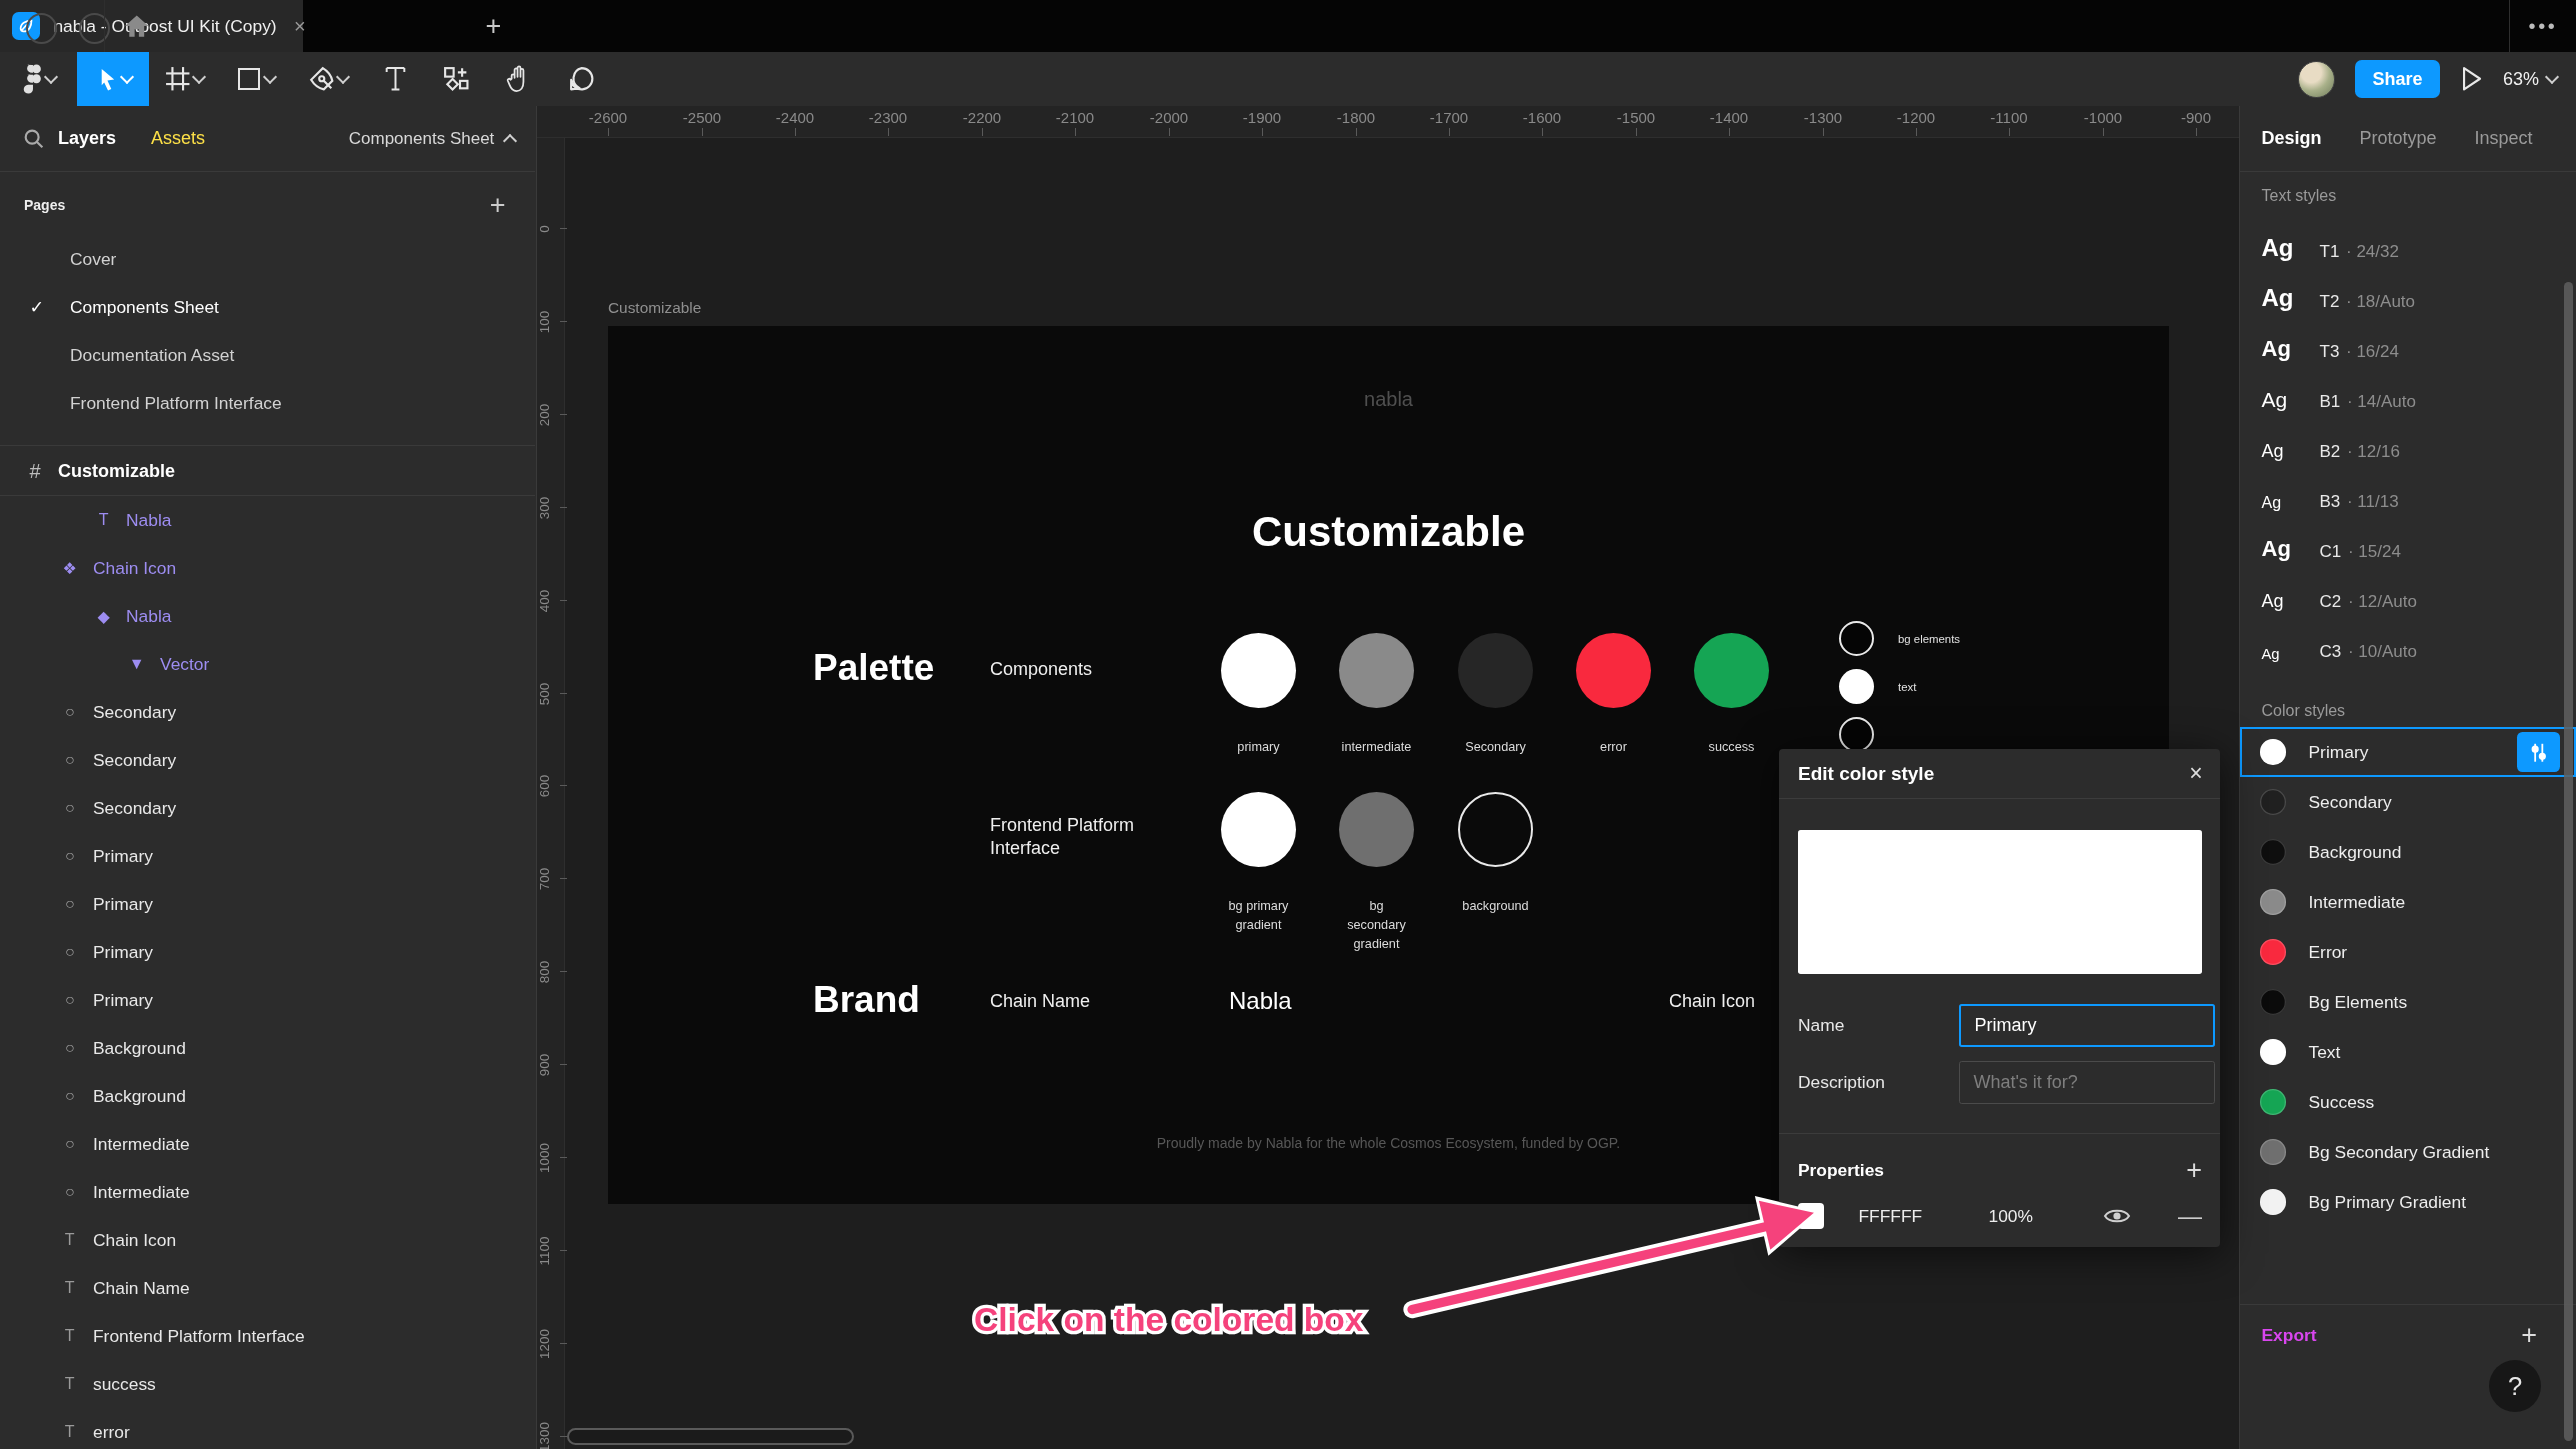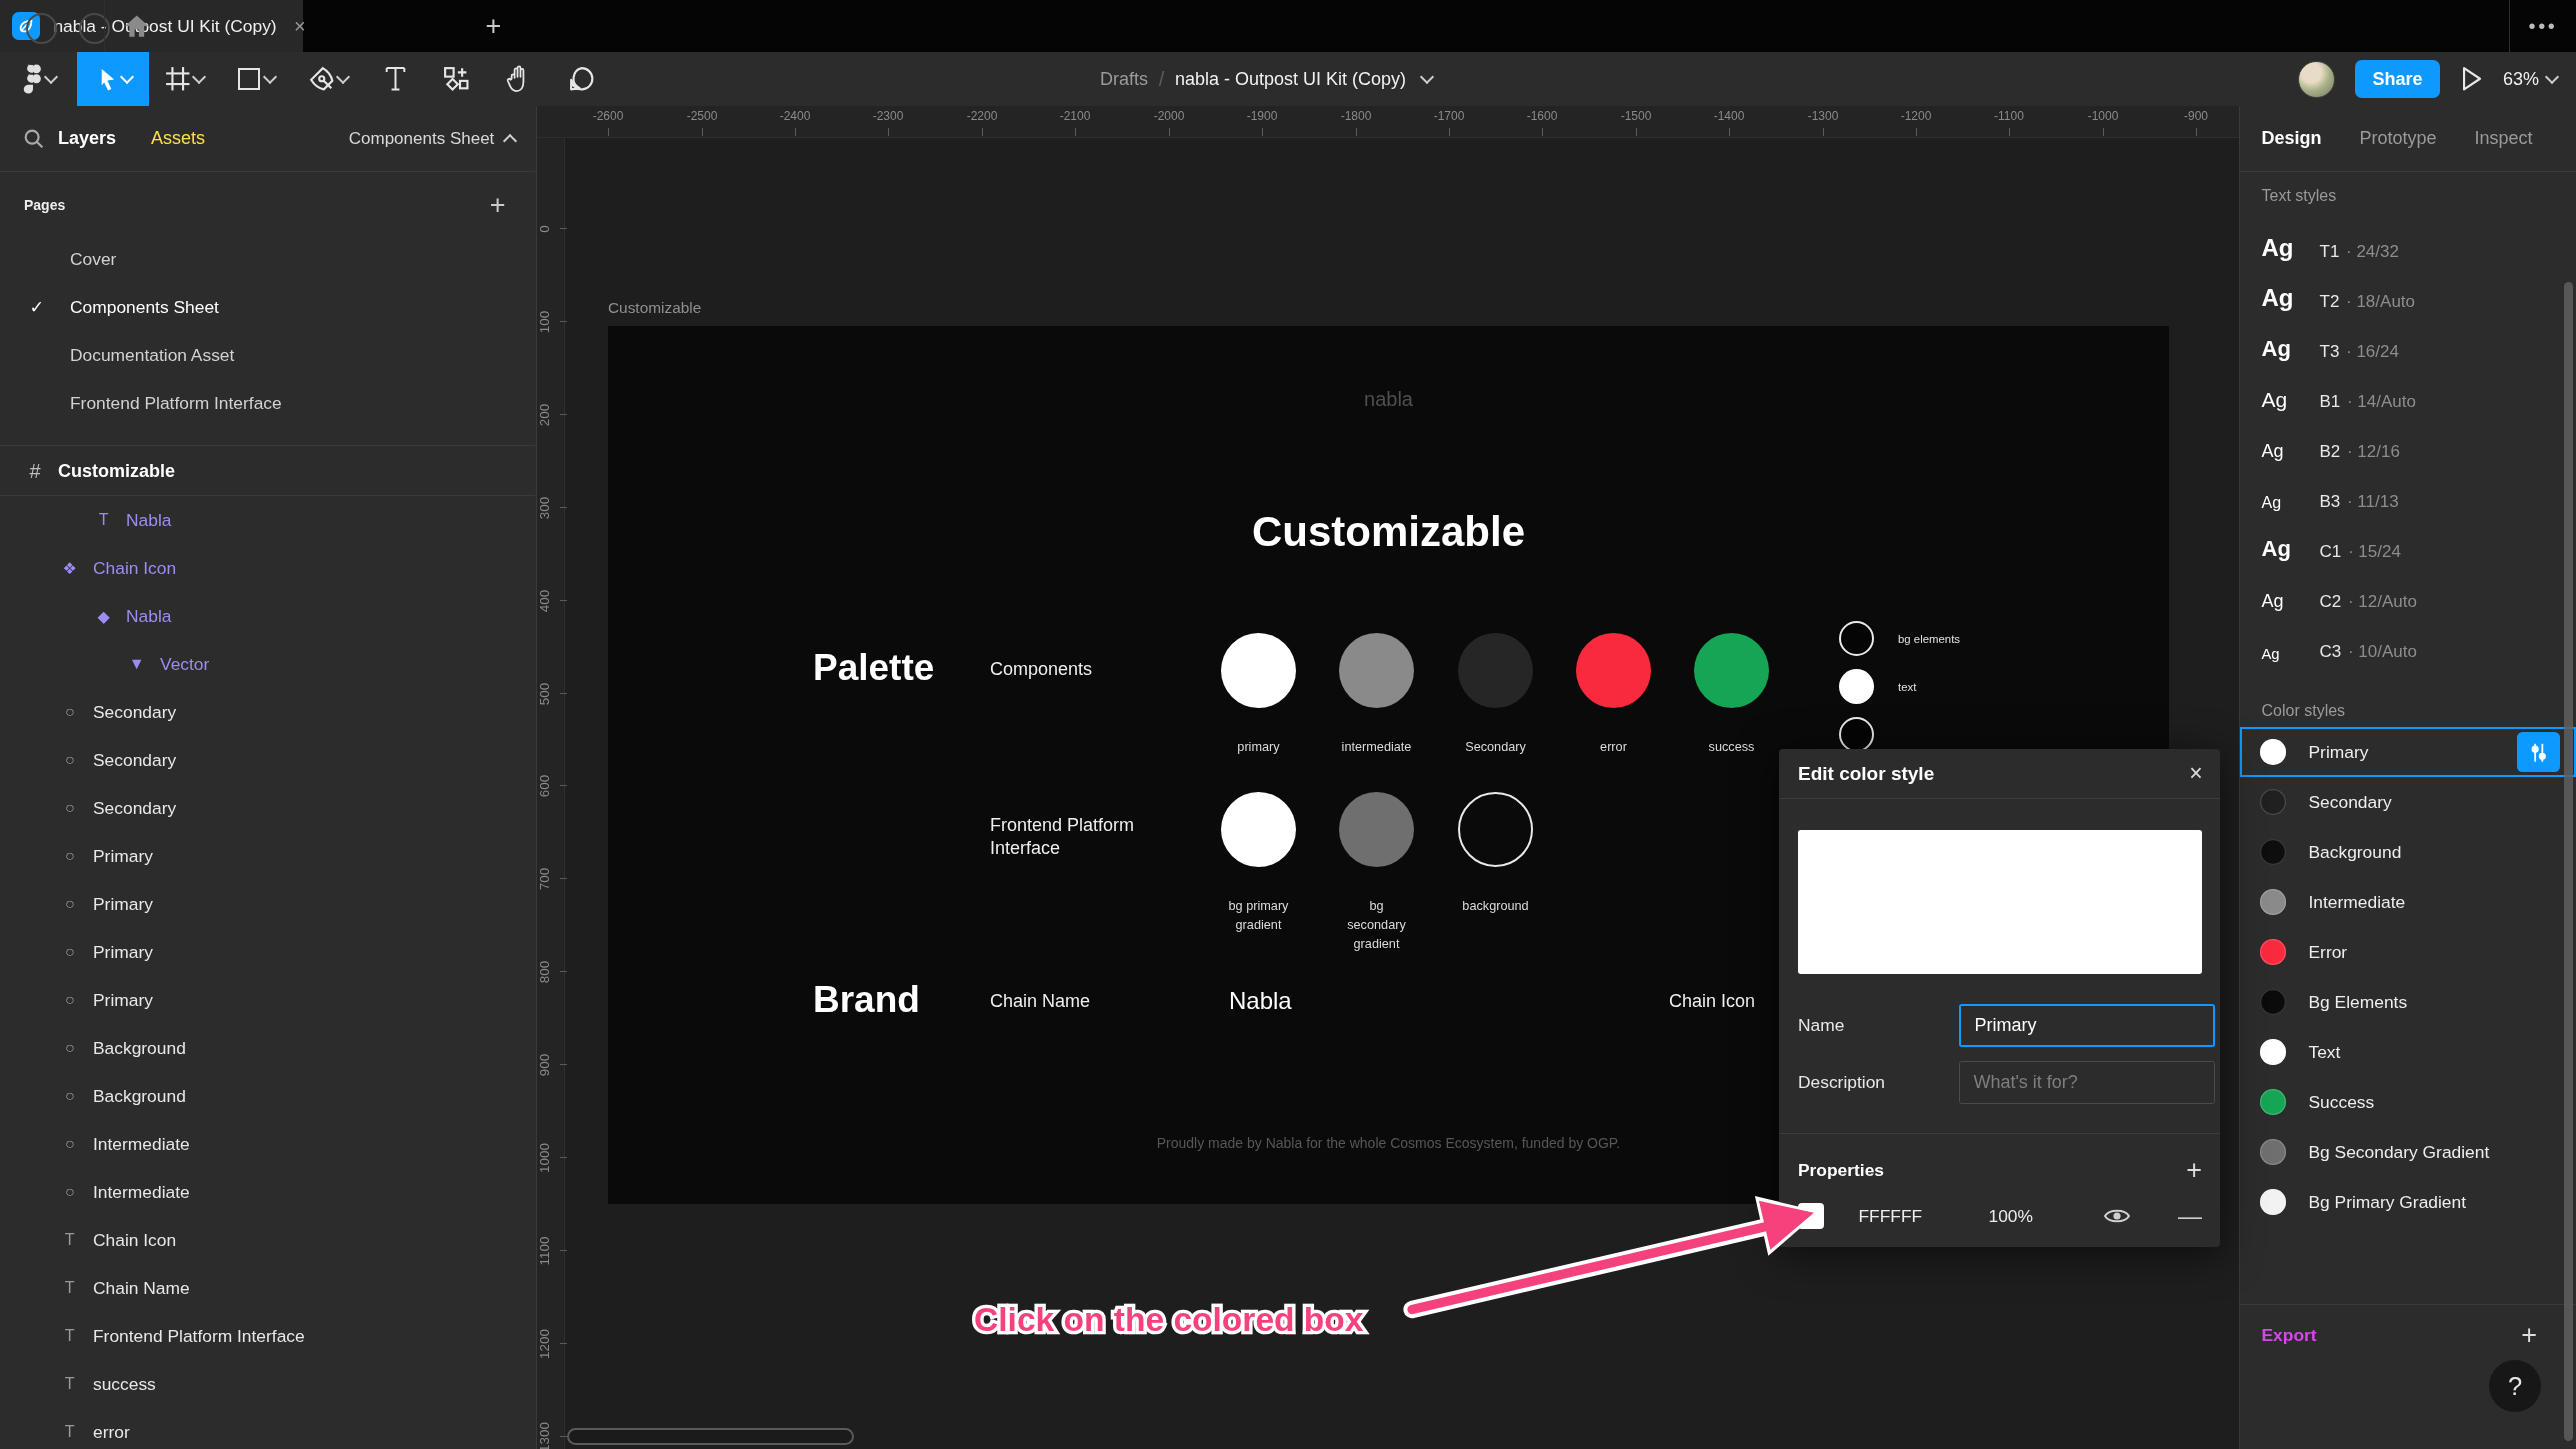--- a/index.html
+++ b/index.html
@@ -63,21 +63,21 @@
   .layer-item .icon{position:absolute;font-size:16px;color:#9a9a9a;width:29.5px;text-align:center;}
   .layer-item .lbl{font-size:17.4px;color:#e8e8e8;}
   .layer-item.lvl1 .icon{left:55px;} .layer-item.lvl1 .lbl{margin-left:93px;}
   .layer-item.lvl2 .icon{left:89px;} .layer-item.lvl2 .lbl{margin-left:126px;}
   .layer-item.lvl3 .icon{left:122px;} .layer-item.lvl3 .lbl{margin-left:160px;}
   .layer-item.purple .icon,.layer-item.purple .lbl{color:#9d8df1;}
 
   
   #canvas{left:537px;top:106px;width:1703px;height:1343px;background:#1e1e1e;overflow:hidden;}
   #hruler{position:absolute;left:0;top:0;width:1703px;height:31px;background:#242424;border-bottom:1.3px solid #2e2e2e;}
-  .htick{position:absolute;top:2.7px;width:54px;text-align:center;font-size:12px;color:#8a8a8a;}
+  .htick{position:absolute;top:2.7px;width:54px;text-align:center;font-size:15px;color:#8a8a8a;}
   .htick::after{content:"";position:absolute;left:50%;top:19px;width:1.3px;height:8px;background:#5a5a5a;}
   #vruler{position:absolute;left:0;top:32px;width:27px;height:1311px;background:#242424;border-right:1.3px solid #2e2e2e;}
   .vtick{position:absolute;left:-14.8px;width:54px;height:24px;text-align:center;font-size:13.4px;color:#8a8a8a;transform:rotate(-90deg);}
   .vtick::after{content:"";position:absolute;left:50%;top:23px;width:1.3px;height:6.7px;background:#5a5a5a;transform:rotate(0);}
   #frame-label{left:71px;top:193px;font-size:15.4px;color:#8f8f8f;}
   #frame{left:71px;top:220px;width:1561px;height:878px;background:#0a0a0a;}
   #frame-logo{left:0;top:62px;width:1561px;text-align:center;font-size:20px;color:#4f4f4f;}
   #frame-title{left:0;top:182px;width:1561px;text-align:center;font-size:42px;font-weight:700;color:#fff;}
   #palette-heading{left:205px;top:321px;font-size:37px;font-weight:700;color:#fff;}
   #palette-sub{left:382px;top:333px;font-size:18px;font-weight:500;color:#efefef;}
@@ -252,26 +252,20 @@
           <path d="M5 15 V12 c0-2 3-2 3 0 v2 V6 c0-2 3-2 3 0 v7 V4 c0-2 3-2 3 0 v9 V6.5 c0-2 3-2 3 0 V18 c0 6-2.5 9.5-7 9.5 c-3.5 0-5.5-2-7-6 l-1.8-4.2 c-.8-2 1.6-3.2 2.8-1.3 Z" fill="none" stroke="#e6e6e6" stroke-width="1.8" stroke-linejoin="round"></path>
         </svg>
     </div>
     <div class="tool" style="width:62px">
       <svg width="25.5" height="25.5" viewBox="0 0 24 24">
           <path d="M12 2 a10 10 0 1 1-9.95 11 L2 22 l8-1.2 A10 10 0 0 1 12 2 Z" fill="none" stroke="#e6e6e6" stroke-width="2" stroke-linejoin="round"></path>
         </svg>
     </div>
   </div>
 
-  <div id="breadcrumb" class="abs">
-    <span class="root">Drafts</span>
-    <span class="sep">/</span>
-    <span class="doc">nabla - Outpost UI Kit (Copy)</span>
-    <span class="chev" style="margin-left:5.4px"></span>
-  </div>
 
   <div id="topbar-right" class="abs">
     <div id="avatar"></div>
     <div id="share-btn">Share</div>
     <svg width="23" height="25.5" viewBox="0 0 20 24">
         <path d="M3 2 L18 12 L3 22 Z" fill="none" stroke="#e8e8e8" stroke-width="2" stroke-linejoin="round"></path>
       </svg>
     <div id="zoom-ctl">
       <span>63%</span>
       <span class="chev"></span>

